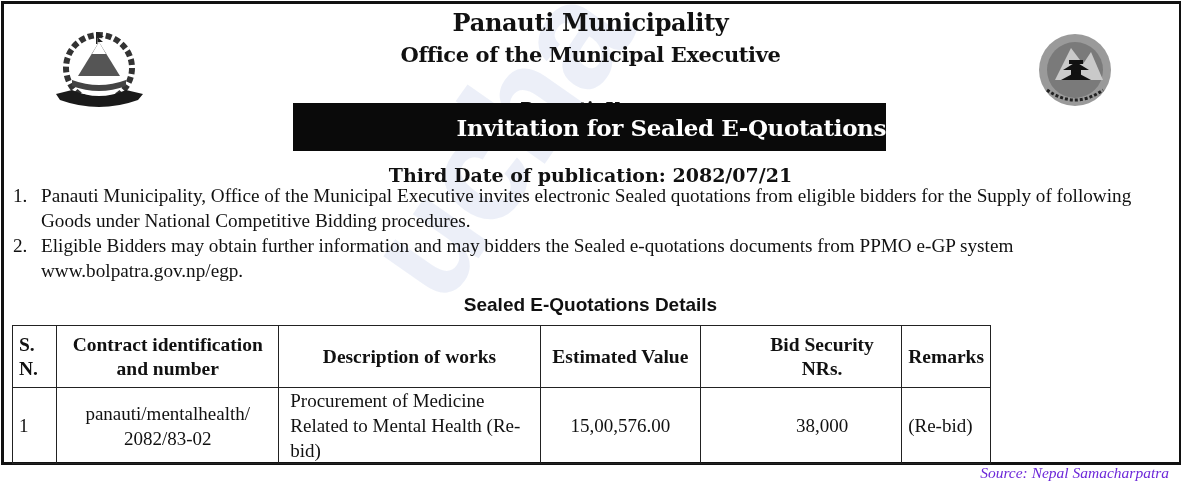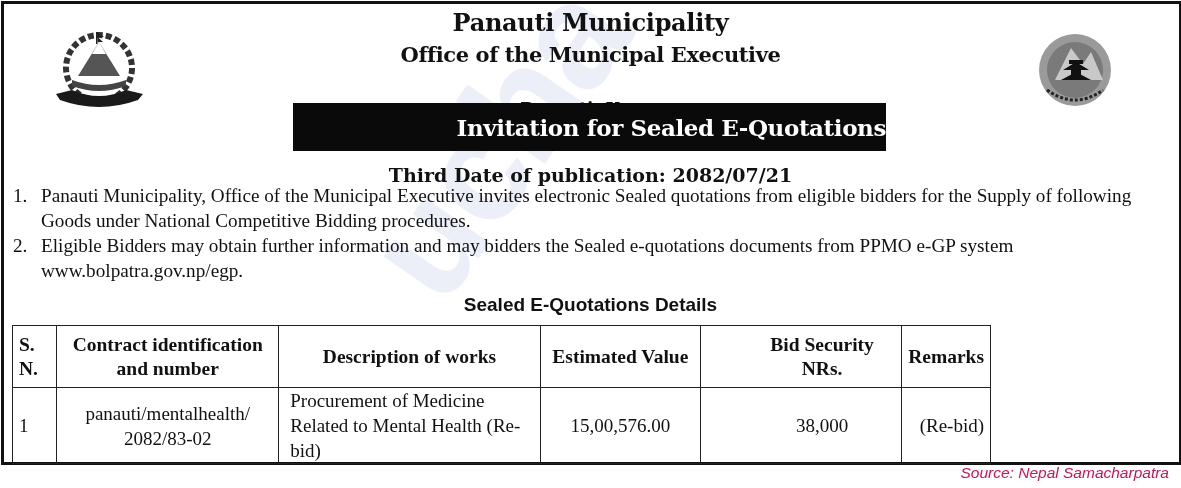--- a/index.html
+++ b/index.html
@@ -20,24 +20,24 @@
     .tbl-title { position:absolute; left:0; width:1181px; text-align:center; top:294px; font-family:Liberation Sans, sans-serif; font-weight:bold; font-size:19px; }
     table { position:absolute; left:12px; top:325px; width:979px; height:130px; border-collapse:collapse; font-family:"Liberation Serif", serif; font-size:19px; }
     td, th { border:1.5px solid #222; padding:0 6px; }
     th { font-weight:bold; font-size:19.5px; height:61px; line-height:24px; }
     td { height:66px; line-height:25px; }
     .c1 { width:38px; text-align:left; }
     .c2 { width:234px; text-align:center; }
     .c3 { width:325px; }
     .c4 { width:174px; text-align:center; }
     .c5 { width:189px; text-align:center;padding-left:48px; }
-    .c6 { text-align:right; }
+    .c6 { text-align:left; }
     th.c3 { text-align:center; }
     td.c3 { text-align:left; padding-left:11px;margin-left:45px; }
-    .source { position:absolute; right:12px; top:464px; font-family:Liberation Sans, sans-serif; font-style:italic; font-size:15.5px; color:#be185d; }
+    .source { position:absolute; right:12px; top:464px; font-family:Liberation Serif, serif; font-style:italic; font-size:15.5px; color:#6d28d9; }
   </style>
 </head>
 <body>
 
 <div class="frame"></div>
 <div class="watermark">ucha</div>
 
 <div class="logo-left">
   <svg width="95" height="88" viewBox="0 0 95 88">
     <circle cx="47" cy="40" r="33" fill="none" stroke="#333" stroke-width="6" stroke-dasharray="6 3"></circle>

